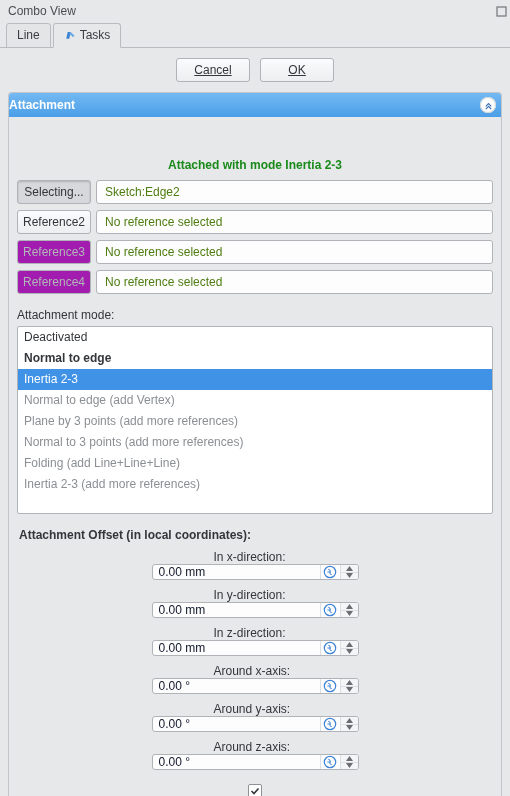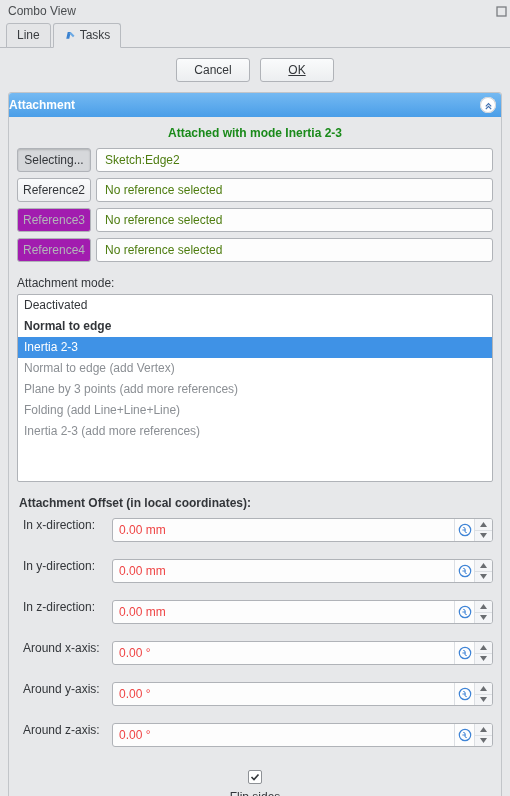--- a/index.html
+++ b/index.html
@@ -3,45 +3,45 @@
 <meta charset="utf-8">
 <style>
   * { box-sizing: border-box; font-family: "Segoe UI", Tahoma, sans-serif; }
   body { margin:0; background:#e7e8ea; width:510px; height:796px; overflow:hidden; color:#33363a; }
   .window-title { padding:4px 8px 3px 8px; font-size:12px; color:#4a4d50; }
   .tabs-bar { display:flex; align-items:flex-end; padding:0 6px; border-bottom:1px solid #b8bbc0; height:27px; }
   .tab { display:flex; align-items:center; gap:4px; padding:4px 10px 5px 10px; font-size:12px; border:1px solid #b8bbc0; background:#e4e5e7; border-radius:3px 3px 0 0; margin-right:2px; position:relative; top:1px; cursor:pointer; color:#3a3d41; }
   .tab.active { background:#e7e8ea; border-bottom:1px solid #e7e8ea; font-weight:400; }
   .tab .icon svg { width:12px; height:12px; display:block; }
   .panel { background:#e7e8ea; padding:10px 3px 0 3px; }
-  .dialog-buttons { display:flex; justify-content:center; gap:10px; padding:0 0 10px 0; }
+  .dialog-buttons { display:flex; justify-content:center; gap:10px; padding:0 0 10px 0;text-decoration:underline; }
   .btn { min-width:74px; padding:4px 16px; font-size:12px; background:linear-gradient(#fafbfc,#eceef0); border:1px solid #b0b3b8; border-radius:3px; cursor:pointer; color:#33363a; }
   .section { margin:0 5px; border:1px solid #c2c5c9; border-radius:3px; background:#e7e8ea; padding-bottom:12px; }
   .section-header { display:flex; align-items:center; justify-content:flex-start; height:24px; background:linear-gradient(#74b9f2,#4a9ee8); color:#fff; font-size:12px; font-weight:600; border-radius:3px 3px 0 0; position:relative; }
   .collapse-btn { position:absolute; right:5px; top:4px; width:16px; height:16px; border-radius:50%; background:#fff; display:flex; align-items:center; justify-content:center; cursor:pointer; box-shadow:inset 0 0 0 1px #cfd3d8; }
   .collapse-btn svg { width:9px; height:9px; }
-  .status-line { text-align:center; font-size:12px; font-weight:600; color:#1a8a1a; padding:9px 0 8px 0; }
+  .status-line { text-align:center; font-size:12px; font-weight:600; color:#1a8a1a; padding:9px 0 8px 0;margin-top:32px; }
   .refs { padding:0 8px; }
   .ref-row { display:flex; gap:5px; margin-bottom:6px; }
   .ref-btn { width:74px; padding:4px 0; font-size:12px; border:1px solid #b0b3b8; border-radius:3px; background:linear-gradient(#fafbfc,#eceef0); cursor:pointer; color:#33363a; text-align:center; }
   .ref-btn.disabled { color:#b2b5b9; background:#a21caf; cursor:default; }
   .ref-btn.sunken { background:#d6d8db; box-shadow:inset 0 1px 2px rgba(0,0,0,0.18); }
   .ref-input { flex:1; padding:3px 8px; font-size:12px; border:1px solid #b0b3b8; border-radius:3px; background:#fdfdfd; color:#4d7c0f; }
   .mode-label { font-size:12px; padding:8px 8px 4px 8px; }
   .mode-list { margin:0 8px; background:#fff; border:1px solid #b0b3b8; border-radius:2px; height:188px; overflow:auto; font-size:12px; }
   .mode-item { padding:2px 6px; line-height:17px; cursor:pointer; color:#33363a; }
   .mode-item.bold { font-weight:700; }
   .mode-item.selected { background:#3f92e6; color:#fff; }
   .mode-item.dim { color:#8b8f94; }
   .offset-label { font-size:12px; font-weight:700; padding:14px 10px 8px 10px; }
   .offset-rows { padding:0 8px; }
-  .off-row { display:flex; margin-bottom:17px; font-size:12px; }
+  .off-row { display:flex; align-items:center; margin-bottom:8px; font-size:12px;flex-direction:column; }
   .off-row label { width:95px; padding-left:6px; }
   .spin-wrap { flex:1; display:flex; align-items:stretch; border:1px solid #b0b3b8; border-radius:3px; background:#fdfdfd; height:24px; overflow:hidden; }
-  .spin-wrap input { flex:1; border:none; outline:none; font-size:12px; padding:0 6px; background:transparent; color:#ef4444; }
+  .spin-wrap input { flex:1; border:none; outline:none; font-size:12px; padding:0 6px; background:transparent; color:#0f172a; }
   .fx-btn { width:20px; display:flex; align-items:center; justify-content:center; border-left:1px solid #dcdfe3; cursor:pointer; }
   .fx-btn svg { width:14px; height:14px; }
   .spin-btns { width:18px; display:flex; flex-direction:column; border-left:1px solid #dcdfe3; }
   .sb { flex:1; display:flex; align-items:center; justify-content:center; cursor:pointer; background:#f4f5f7; }
   .sb:first-child { border-bottom:1px solid #dcdfe3; }
   .sb svg { width:7px; height:5px; }
   .flip-row { display:flex; align-items:center; gap:6px; padding:6px 12px 0 12px; font-size:12px;flex-direction:column; }
   .chk { width:14px; height:14px; border:1px solid #8e9196; border-radius:2px; background:#fff; display:flex; align-items:center; justify-content:center; cursor:pointer; }
   .chk svg { width:10px; height:10px; }
   .frame { position:absolute; top:3px; right:3px; cursor:pointer; }
@@ -110,20 +110,21 @@
         </div>
       </div>
 
     <div class="mode-label">Attachment mode:</div>
     <div class="mode-list" id="mode-list">
         <div class="mode-item ">Deactivated</div>
         <div class="mode-item bold">Normal to edge</div>
         <div class="mode-item selected">Inertia 2-3</div>
         <div class="mode-item dim">Normal to edge (add Vertex)</div>
         <div class="mode-item dim">Plane by 3 points (add more references)</div>
+        <div class="mode-item dim">Normal to 3 points (add more references)</div>
         <div class="mode-item dim">Folding (add Line+Line+Line)</div>
         <div class="mode-item dim">Inertia 2-3 (add more references)</div>
       </div>
 
     <div class="offset-label">Attachment Offset (in local coordinates):</div>
     <div class="offset-rows" id="offset-rows">
         <div class="off-row">
           <label>In x-direction:</label>
           <div class="spin-wrap">
             <input value="0.00 mm" style="">

